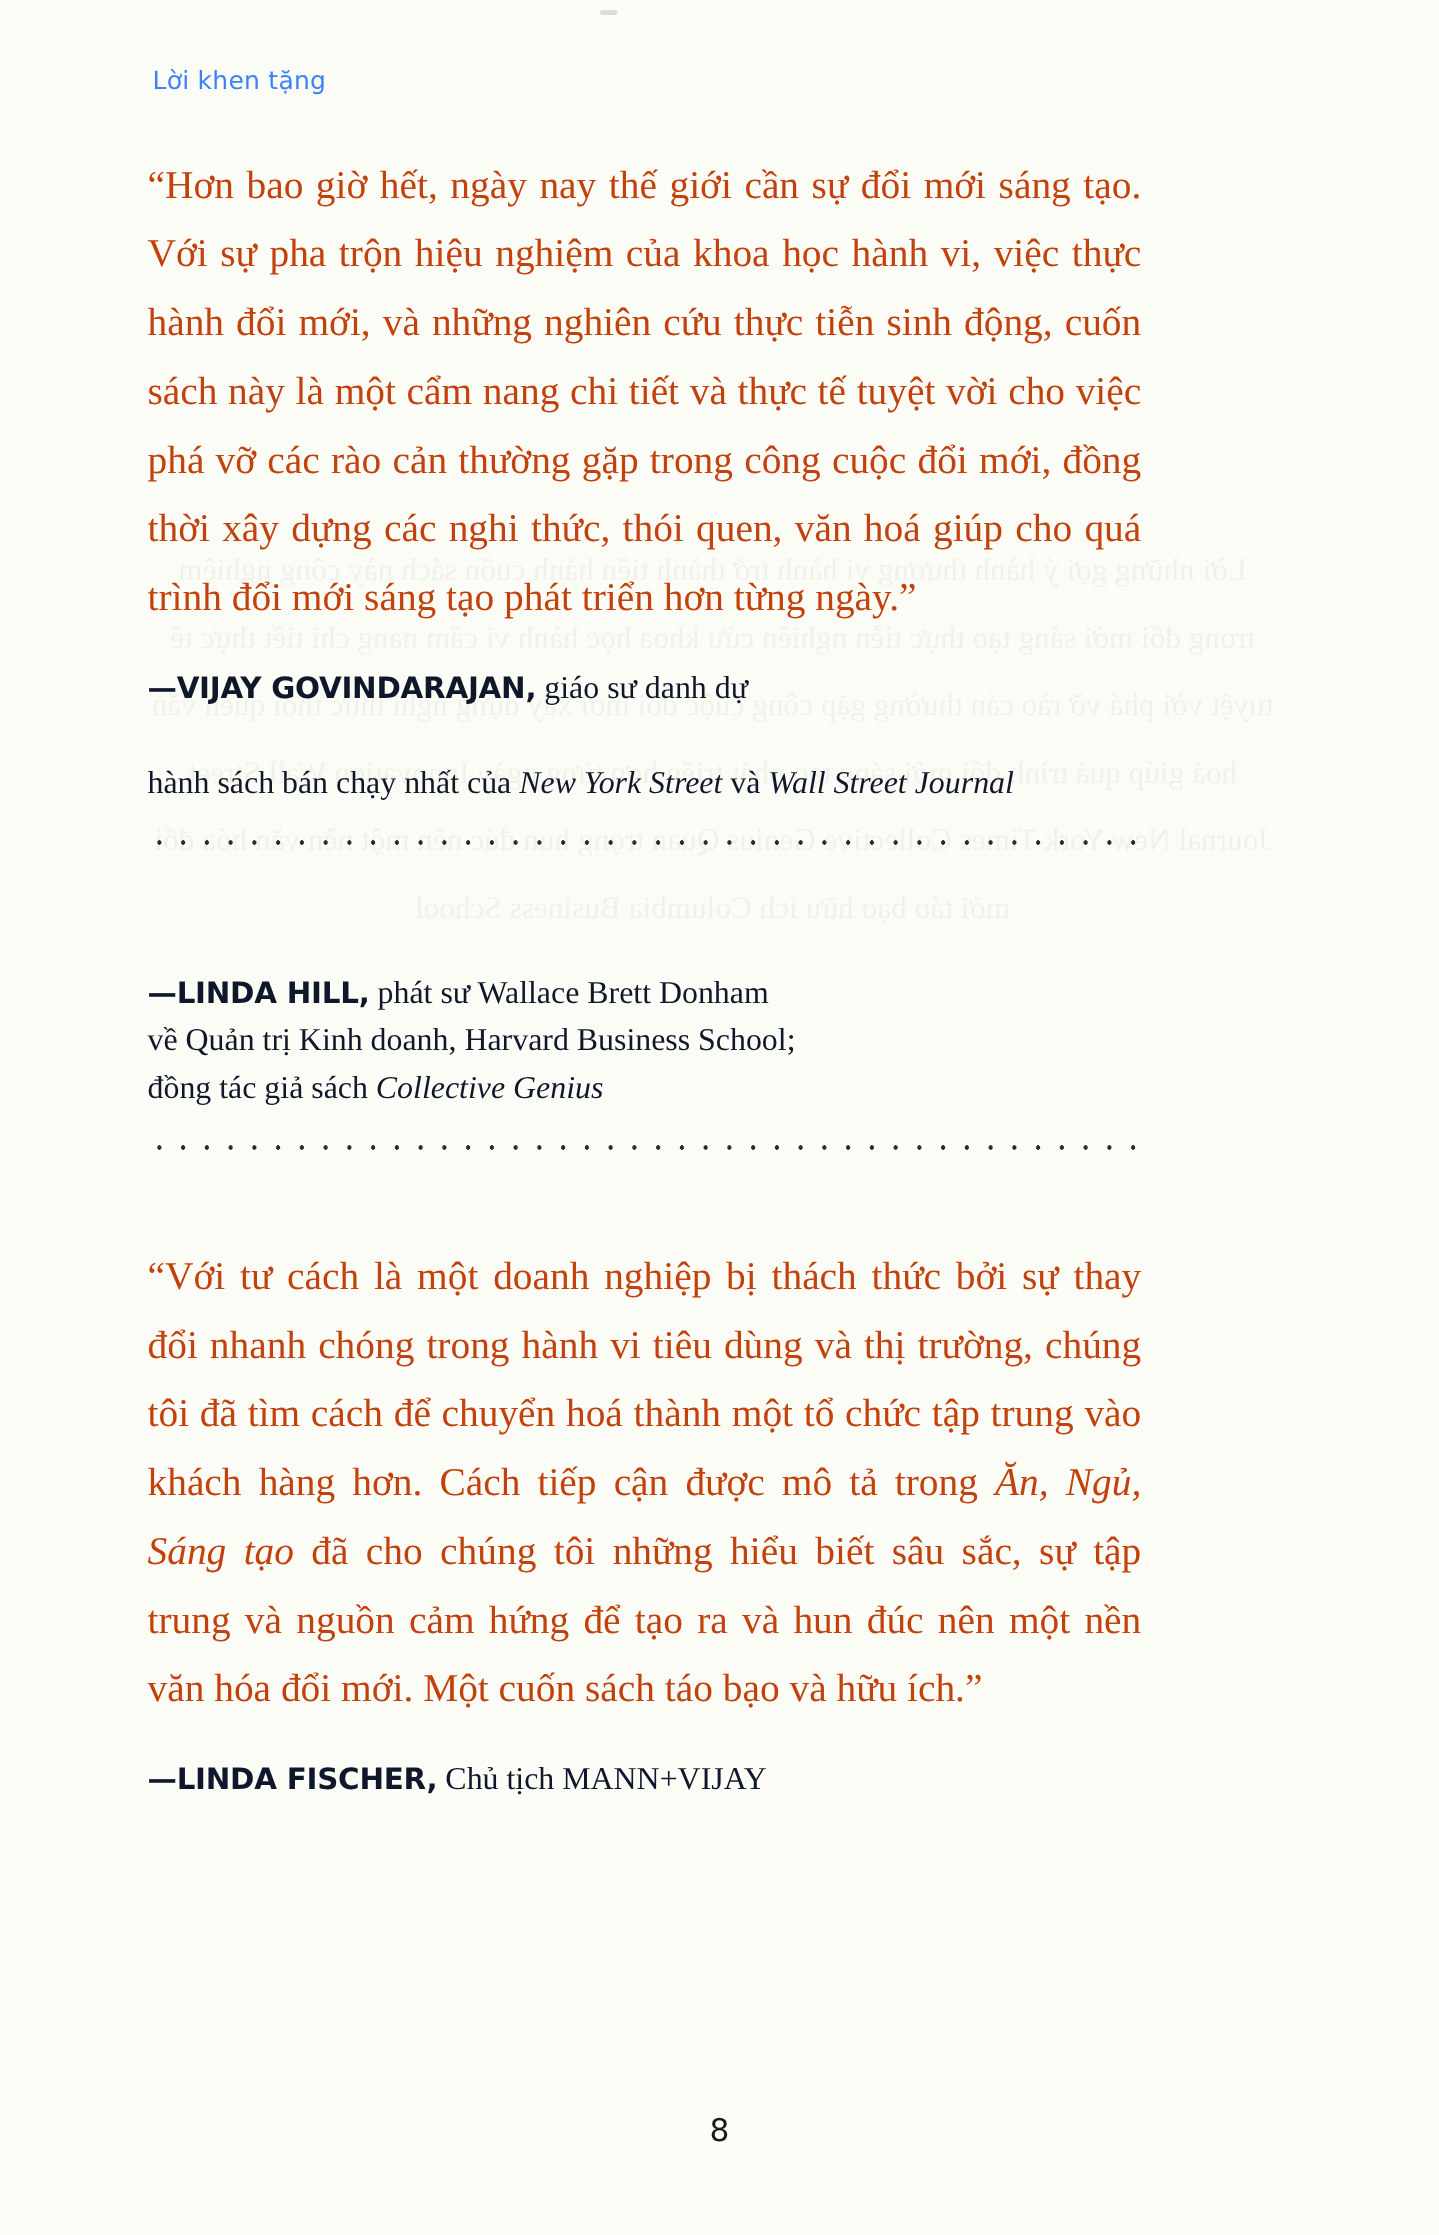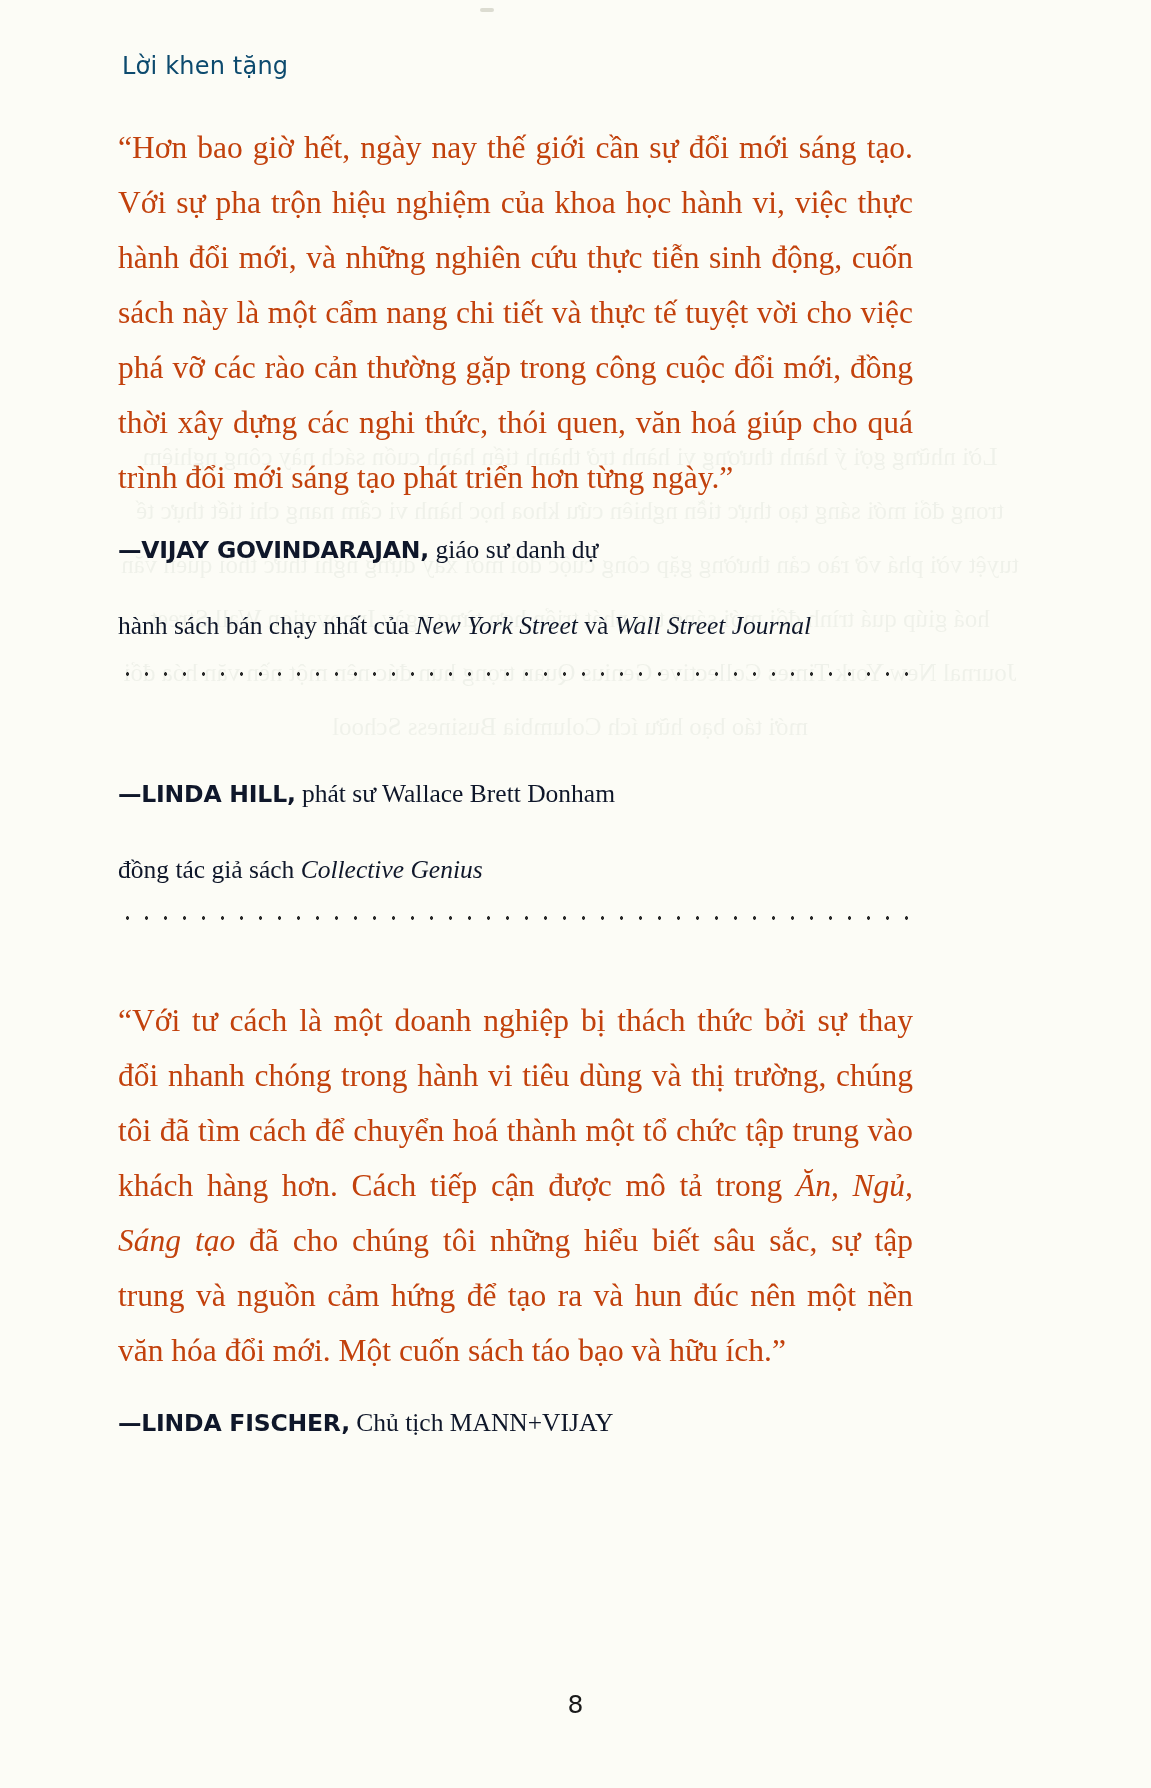--- a/index.html
+++ b/index.html
@@ -37,23 +37,23 @@
     font-family: "Liberation Serif", serif;
     pointer-events: none;
     text-align: center;
     filter: blur(0.4px);
   }
   .running-head {
     position: absolute;
     left: 122px;
     top: 52px;
     font-family: "DejaVu Sans", sans-serif;
-    font-size: 24px;
+    font-size: 20px;
     letter-spacing: 0.2px;
-    color: #0c4a6e;
+    color: #3b82f6;
   }
   .content {
     position: absolute;
     left: 118px;
     top: 120px;
     width: 795px;
   }
   .quote {
     font-size: 31.5px;
     line-height: 55px;
@@ -129,21 +129,21 @@
         <span>hành sách bán chạy nhất của </span><em>New York Street</em><span> và </span><em>Wall Street Journal</em>
       </div>
     </div>
 
     <div class="divider"></div>
     <div class="gap-1"></div>
 
     <div class="block">
       <div class="attrib">
         <span class="name">—LINDA HILL,</span><span> phát sư Wallace Brett Donham</span><br>
-        <br>
+        <span>về Quản trị Kinh doanh, Harvard Business School;</span><br>
         <span>đồng tác giả sách </span><em>Collective Genius</em>
       </div>
     </div>
 
     <div class="divider"></div>
     <div class="gap-2"></div>
 
     <div class="block">
       <p class="quote"><span>“Với tư cách là một doanh nghiệp bị thách thức bởi sự thay đổi nhanh chóng trong hành vi tiêu dùng và thị trường, chúng tôi đã tìm cách để chuyển hoá thành một tổ chức tập trung vào khách hàng hơn. Cách tiếp cận được mô tả trong </span><em>Ăn, Ngủ, Sáng tạo</em><span> đã cho chúng tôi những hiểu biết sâu sắc, sự tập trung và nguồn cảm hứng để tạo ra và hun đúc nên một nền văn hóa đổi mới. Một cuốn sách táo bạo và hữu ích.”</span></p>
       <div class="attrib">

